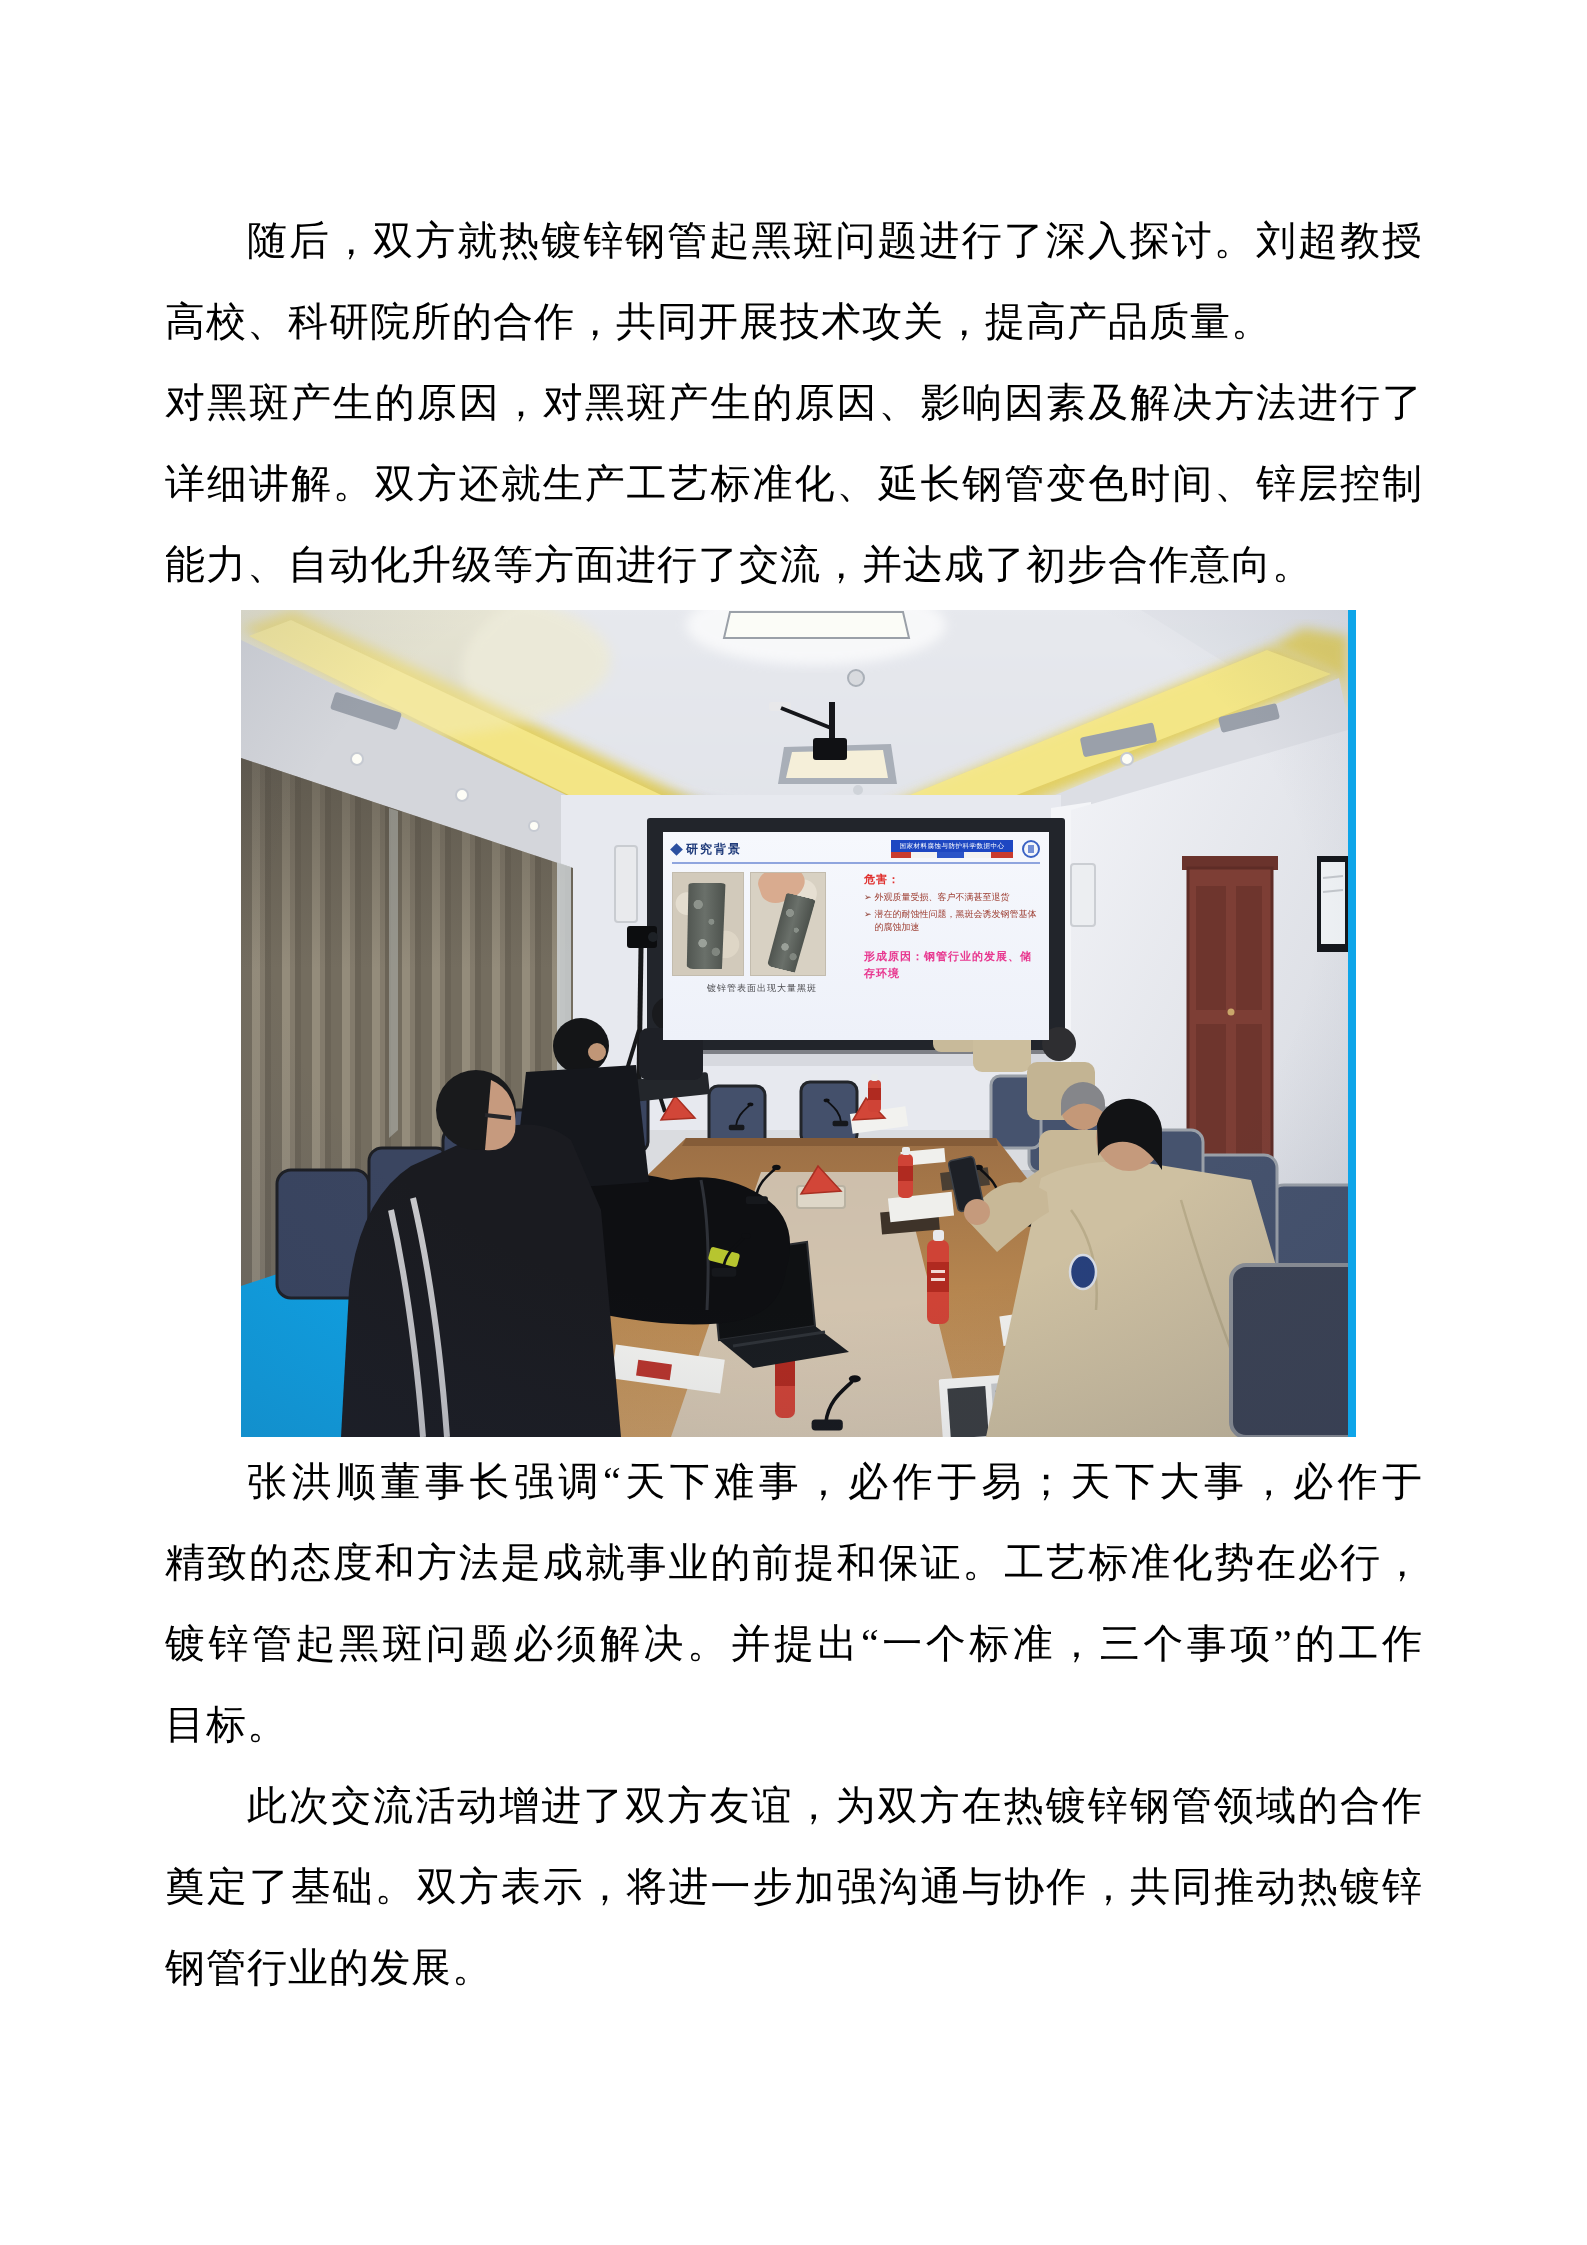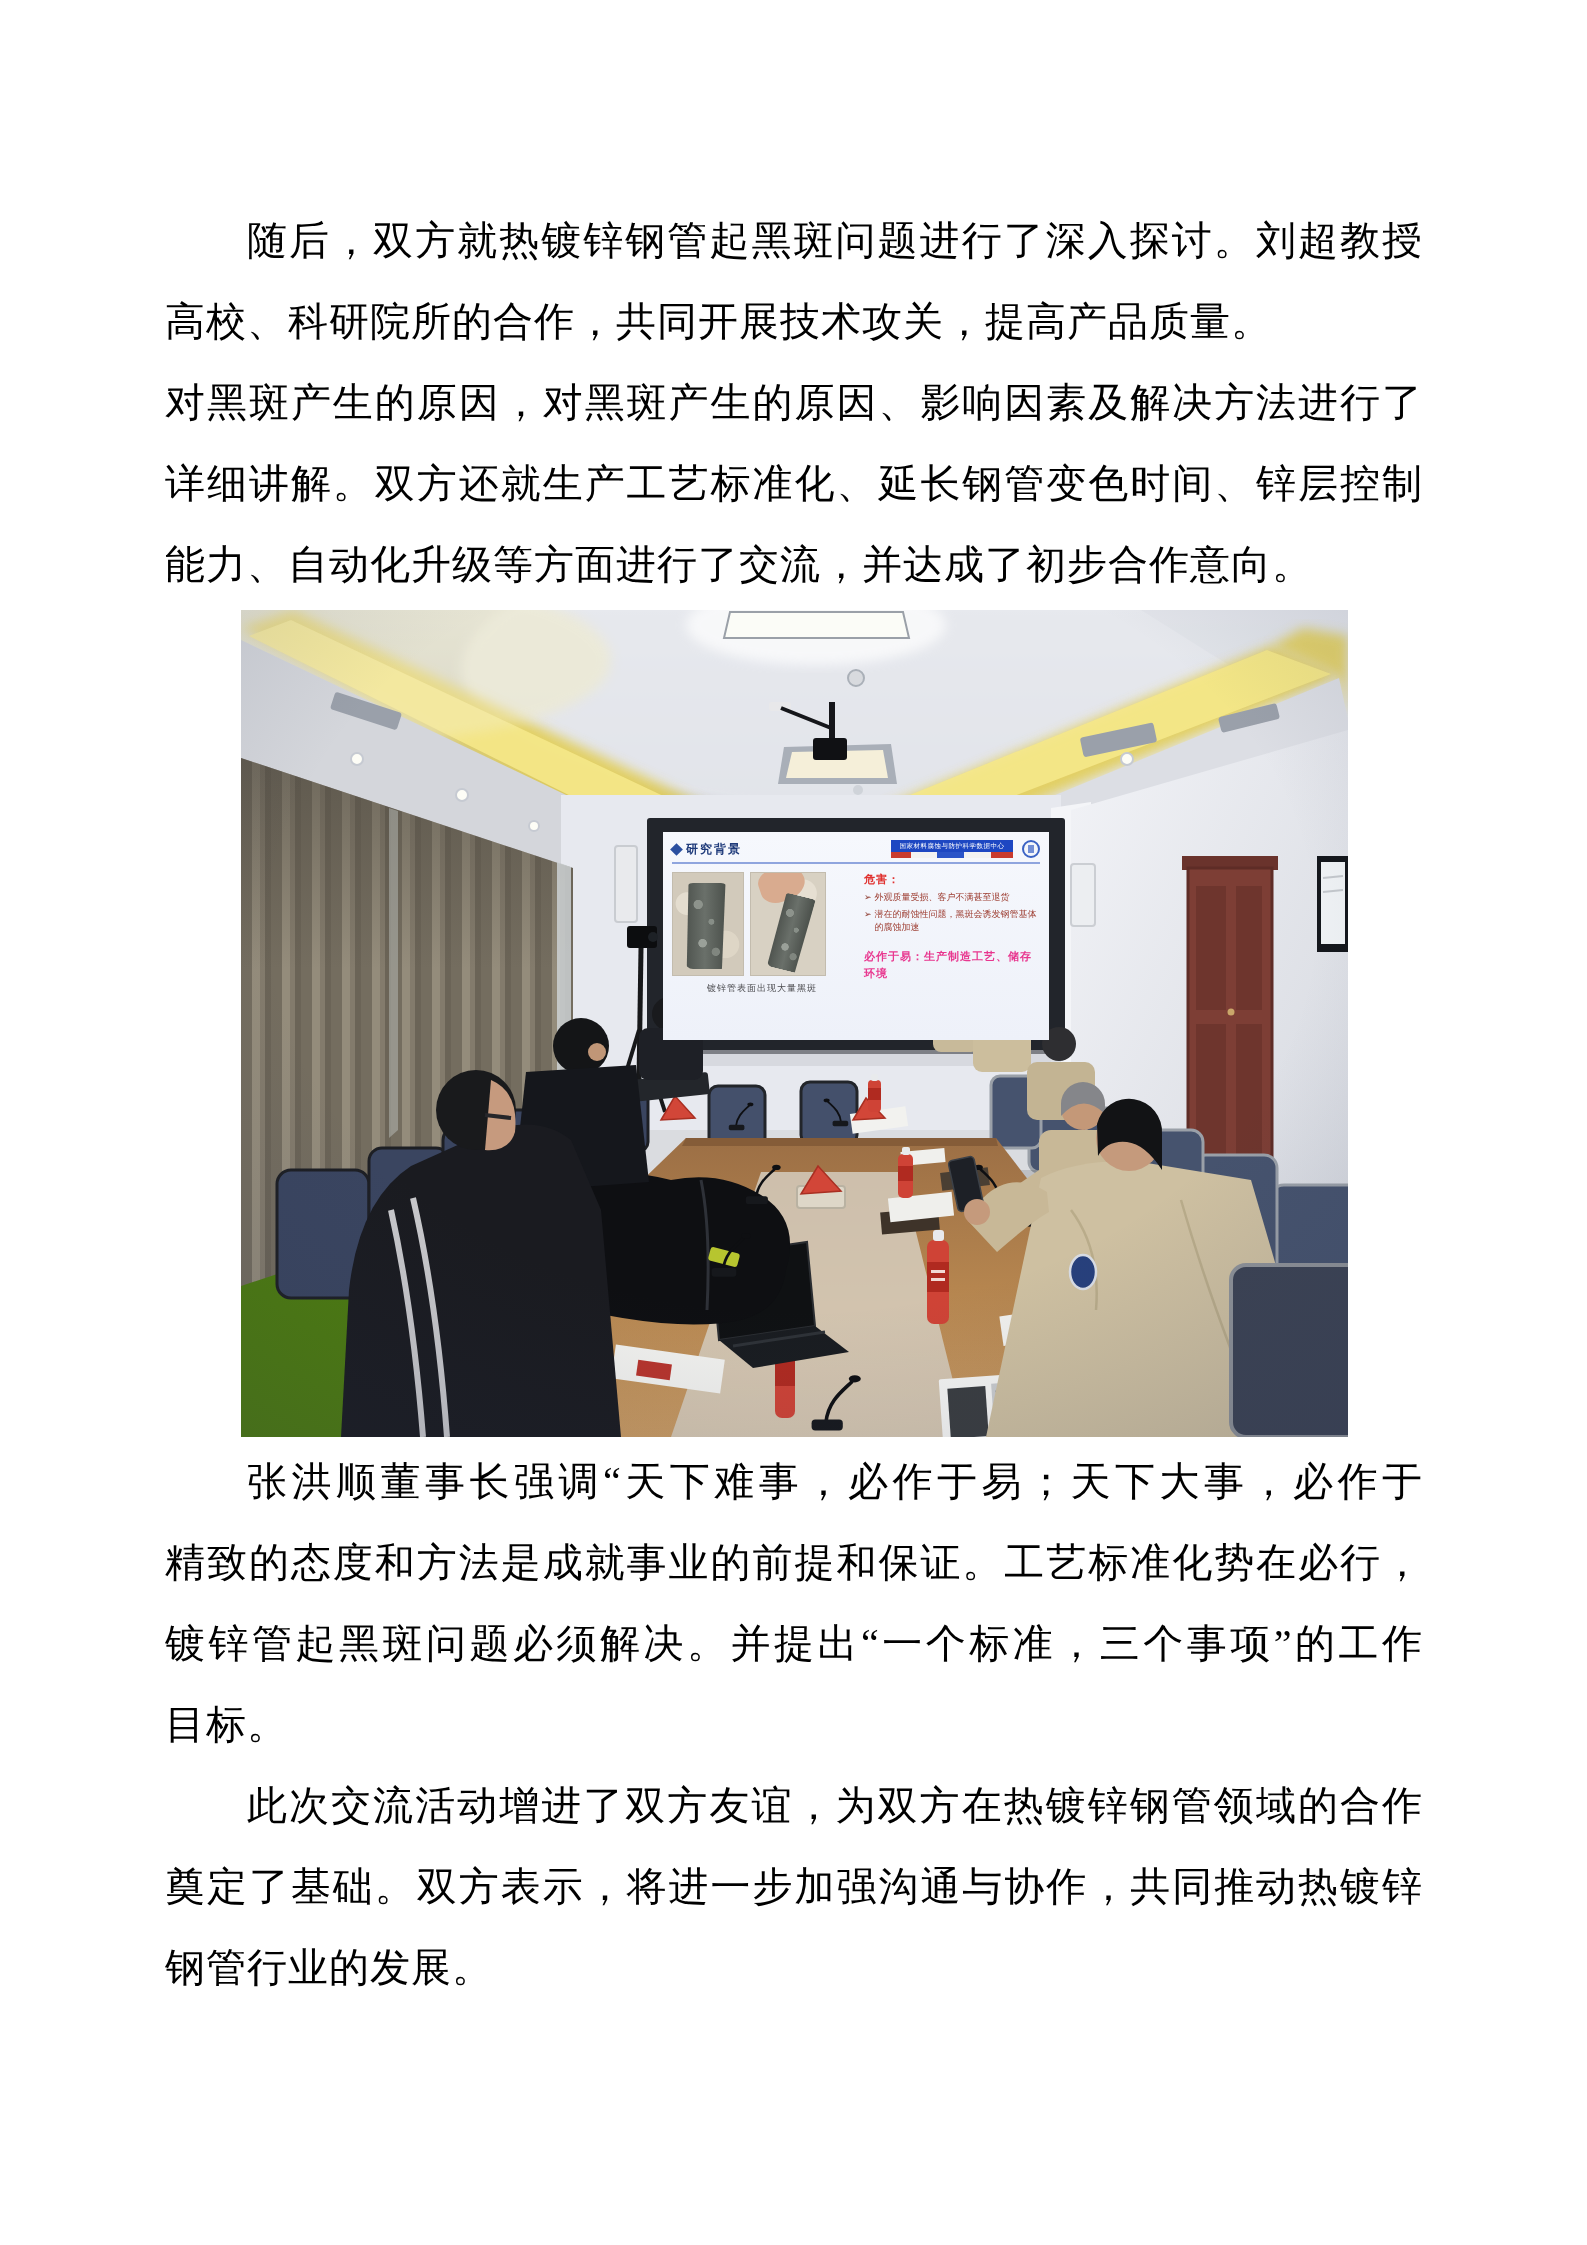--- a/index.html
+++ b/index.html
@@ -13,21 +13,21 @@
   #block-bottom{top:1441px;}
   .tline{
     height:81px;line-height:81px;font-size:40px;letter-spacing:1px;
     white-space:nowrap;box-sizing:border-box;
   }
   .tline.fill{white-space:normal;text-align:justify;text-align-last:justify;height:81px;overflow:hidden;}
   .tline.indent{padding-left:82px;}
   
   #photo{
     position:absolute;left:241px;top:610px;width:1107px;height:827px;
-    background:#4d7c0f;overflow:hidden;
+    background:#0ea5e9;overflow:hidden;padding-left:8px;
   }
   #photo svg{position:absolute;left:0;top:0;}
   
   #slide{
     position:absolute;left:422px;top:222px;width:386px;height:208px;
     background:linear-gradient(180deg,#f6f8fd 0%,#eef1f9 100%);
     font-family:"Liberation Sans","DejaVu Sans",sans-serif;
     box-sizing:border-box;padding:7px 9px 4px 9px;overflow:hidden;
   }
   .slide-head{display:flex;align-items:center;gap:5px;height:20px;}
@@ -468,21 +468,21 @@
       <div class="slide-right">
         <div class="harm-title">危害：</div>
         <div class="harm-item">
           <span class="arrow">➢</span>
           <span>外观质量受损、客户不满甚至退货</span>
         </div>
         <div class="harm-item">
           <span class="arrow">➢</span>
           <span>潜在的耐蚀性问题，黑斑会诱发钢管基体的腐蚀加速</span>
         </div>
-        <div class="cause">必作于易：生产制造工艺、储存环境</div>
+        <div class="cause">形成原因：钢管行业的发展、储存环境</div>
       </div>
     </div>
   </div>
 </div>
 
 <div class="textblock" id="block-bottom">
   <div class="tline fill indent">张洪顺董事长强调“天下难事，必作于易；天下大事，必作于细。”</div>
   <div class="tline fill">精致的态度和方法是成就事业的前提和保证。工艺标准化势在必行，</div>
   <div class="tline fill">镀锌管起黑斑问题必须解决。并提出“一个标准，三个事项”的工作</div>
   <div class="tline">目标。</div>

